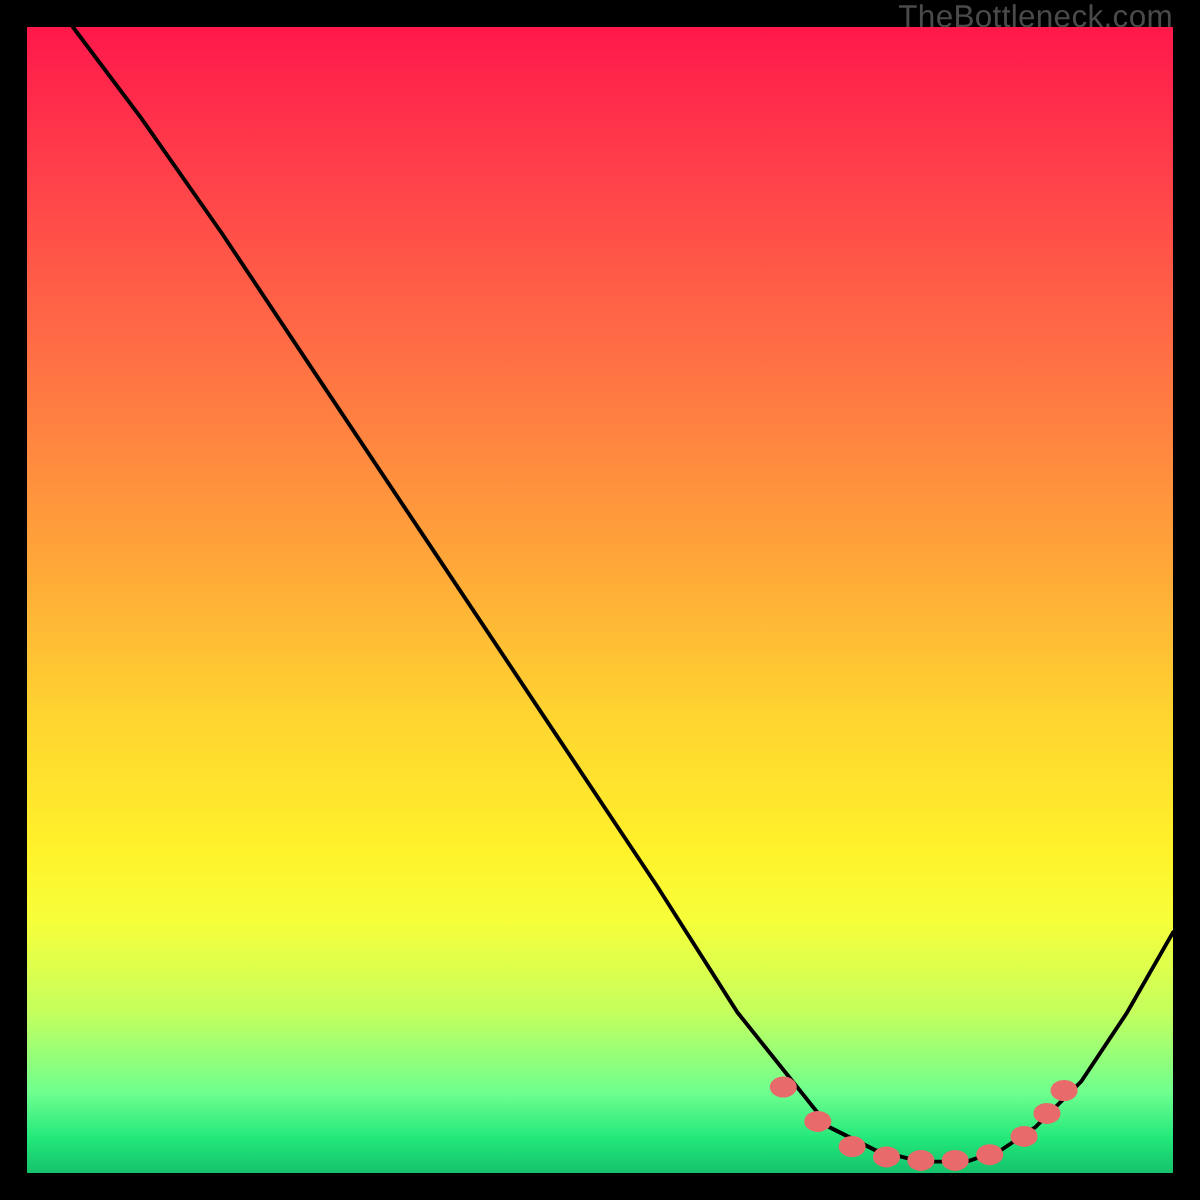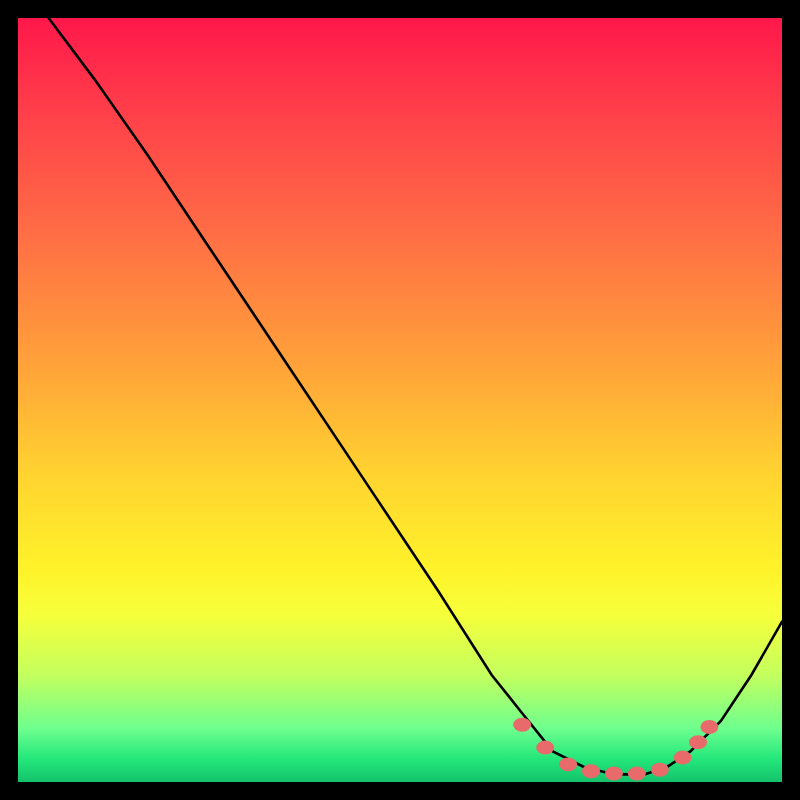--- a/index.html
+++ b/index.html
@@ -74,13 +74,14 @@
           <ellipse cx="573.0" cy="753.3" rx="9" ry="7" fill="#e86a6a"></ellipse>
           <ellipse cx="595.9" cy="755.6" rx="9" ry="7" fill="#e86a6a"></ellipse>
           <ellipse cx="618.8" cy="755.6" rx="9" ry="7" fill="#e86a6a"></ellipse>
           <ellipse cx="641.8" cy="751.8" rx="9" ry="7" fill="#e86a6a"></ellipse>
           <ellipse cx="664.7" cy="739.6" rx="9" ry="7" fill="#e86a6a"></ellipse>
           <ellipse cx="680.0" cy="724.3" rx="9" ry="7" fill="#e86a6a"></ellipse>
           <ellipse cx="691.4" cy="709.0" rx="9" ry="7" fill="#e86a6a"></ellipse>
         </g>
     </svg>
   </div>
+  <div class="watermark">TheBottleneck.com</div>
 </div>
 
 </body></html>

